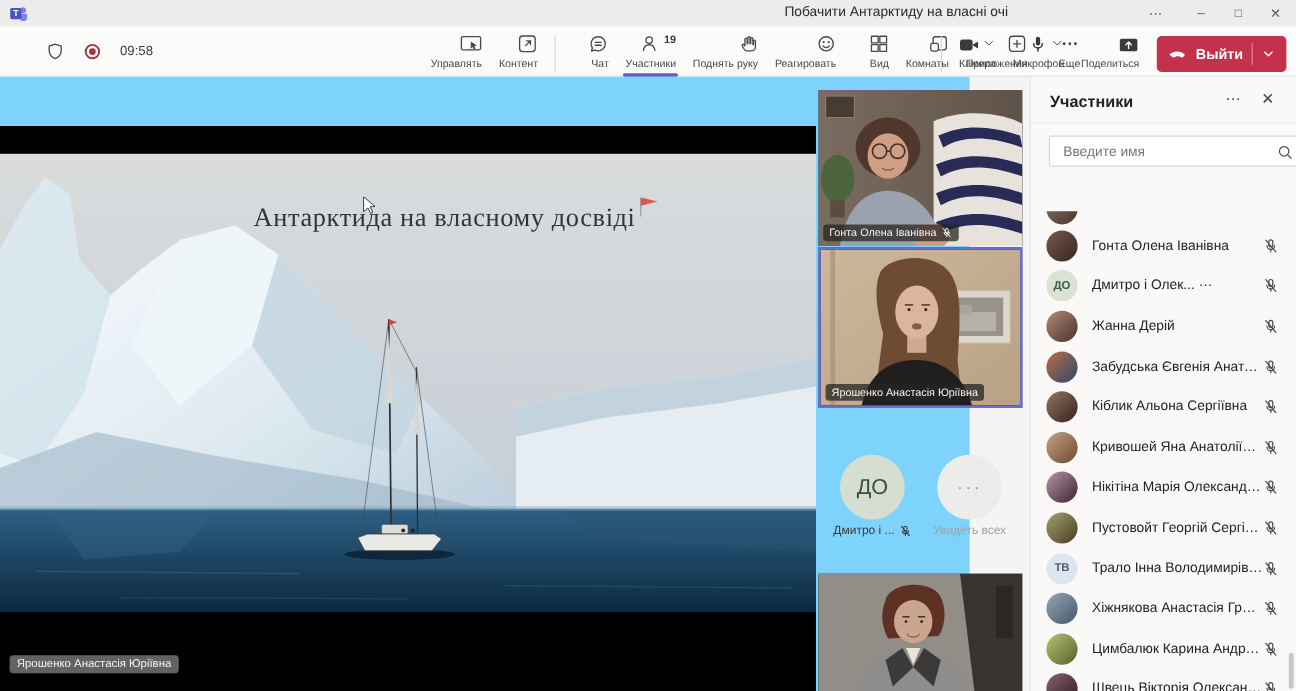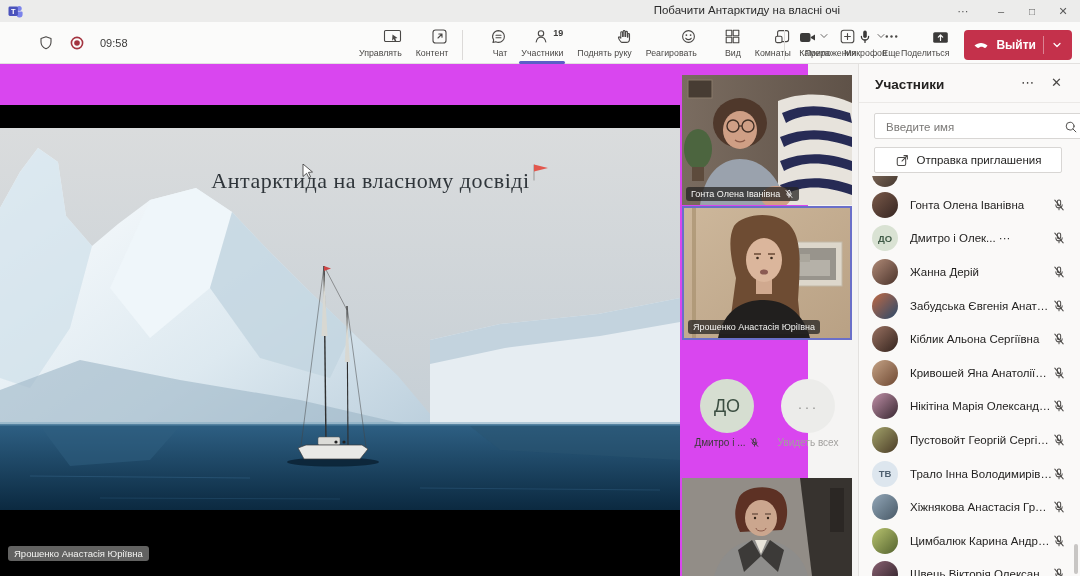--- a/index.html
+++ b/index.html
@@ -27,21 +27,21 @@
   .tlabel{font-size:8.8px;color:#4a4846;white-space:nowrap}
   .pcount{font-size:9px;font-weight:bold;color:#3b3a39;margin:0 0 7px 2px}
   .sel-underline{position:absolute;left:50%;transform:translateX(-50%);bottom:-5px;width:46px;height:3px;border-radius:3px;background:#5b5fc7}
   .vdiv{width:1px;height:30px;background:#dcdad8;margin:3px 7px 0}
   .chev{width:12px;height:12px;margin:0 0 3px 1px}
   .leave{margin:3px 0 0 8px;height:30px;background:#c4314b;border-radius:4px;display:flex;align-items:center;padding:0 9px;gap:7px;cursor:pointer}
   .leave-label{color:#fff;font-size:12px;font-weight:bold}
   .leave-div{width:1px;height:18px;background:rgba(255,255,255,.4)}
 
   
-  .stage{position:absolute;left:0;top:64px;width:808px;height:512px;background:#d946ef}
+  .stage{position:absolute;left:0;top:64px;width:808px;height:512px;background:#7dd3fc}
   .stage-black{position:absolute;left:0;top:41px;width:680px;height:471px;background:#000}
   .slide{position:absolute;left:0;top:64px;width:680px;height:382px}
   .slide-title{position:absolute;left:140px;top:99px;width:480px;text-align:center;
                font-family:"Liberation Serif","DejaVu Serif",serif;font-size:22px;color:#2f353a;letter-spacing:.5px;white-space:nowrap}
   .slide-flag{display:inline-block;vertical-align:6px;margin-left:2px}
   .cursor{position:absolute;left:302px;top:100px}
   .badge{background:rgba(112,112,110,.88);color:#f4f4f2;font-size:9.5px;border-radius:3px;padding:2px 6px;display:inline-flex;align-items:center;gap:4px;white-space:nowrap}
   .presenter{position:absolute;left:8px;top:546px}
 
   
@@ -446,27 +446,20 @@
     </div>
 
     <div class="p-search">
       <input type="text" placeholder="Введите имя" style="">
       <svg class="sic ic" width="14" height="14" viewBox="0 0 16 16">
         <circle cx="7" cy="7" r="4.5"></circle>
         <line x1="10.4" y1="10.4" x2="13.6" y2="13.6"></line>
       </svg>
     </div>
 
-    <div class="p-invite">
-      <svg class="ic" width="15" height="15" viewBox="0 0 16 16">
-        <rect x="2.4" y="4.8" width="9" height="8.6" rx="1.6"></rect>
-        <path d="M7.4 8.6 L13.2 2.8 M13.2 2.8 h-3.6 M13.2 2.8 v3.6"></path>
-      </svg>
-      <span>Отправка приглашения</span>
-    </div>
 
     <div class="p-list">
       <div class="partial-av"></div>
       <div class="rows">
 
           <div class="prow">
             <div class="pav" style="background: linear-gradient(135deg, rgb(122, 90, 74), rgb(53, 37, 33));"></div>
             <span class="pname">Гонта Олена Іванівна</span>
             <svg class="pmic" viewBox="0 0 16 16">
               <use href="#i-micoff"></use>

